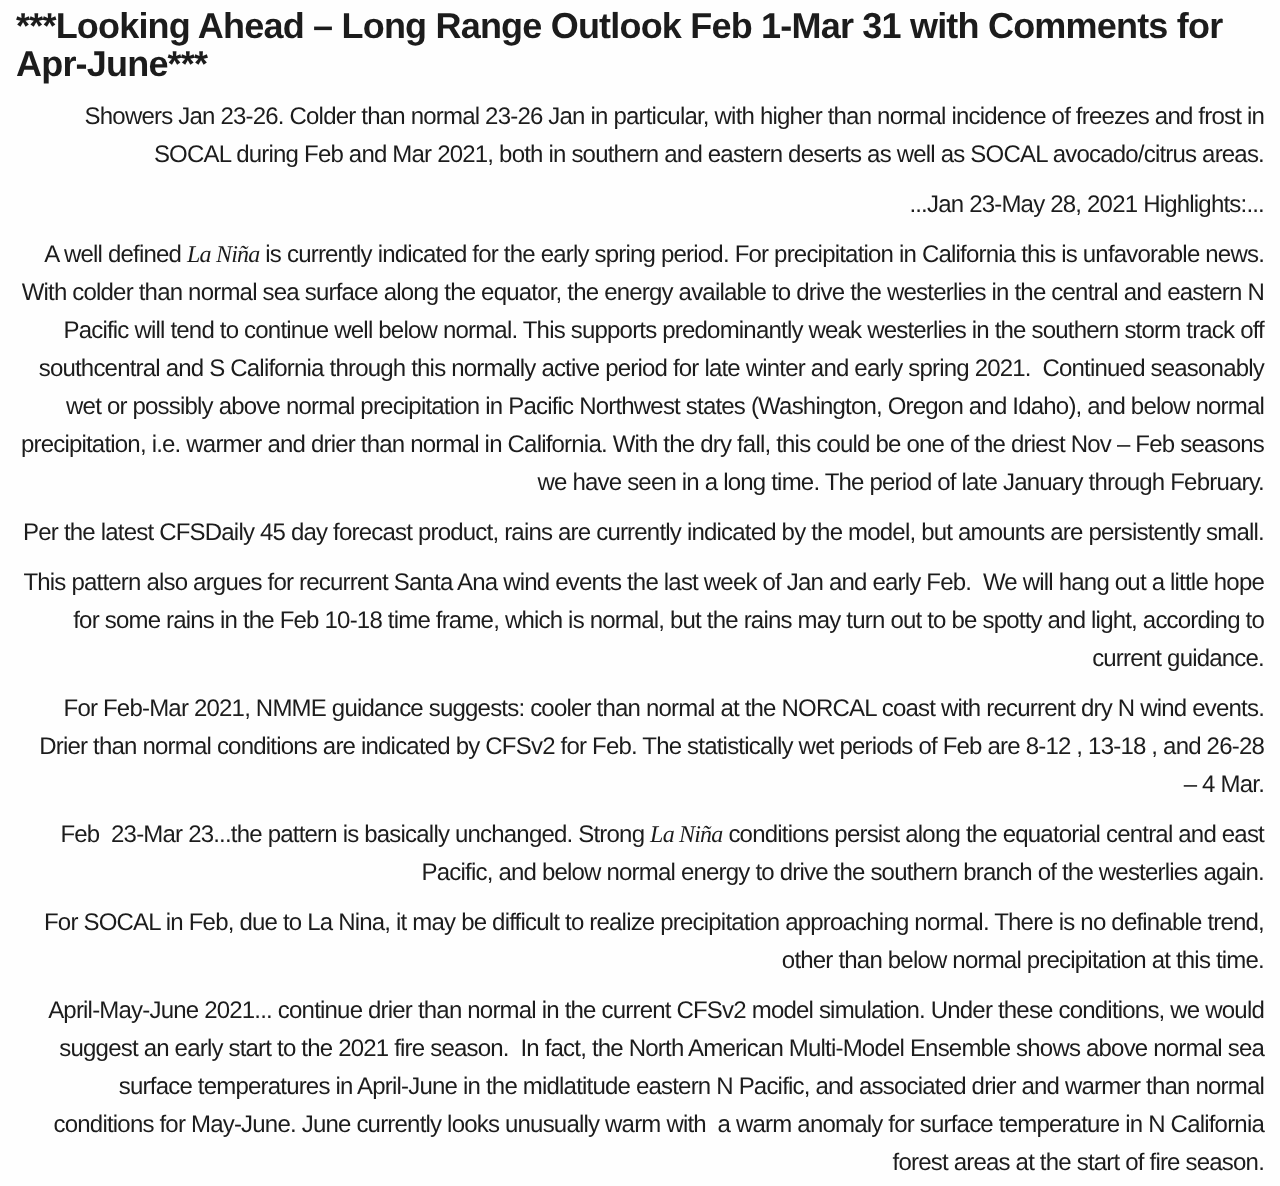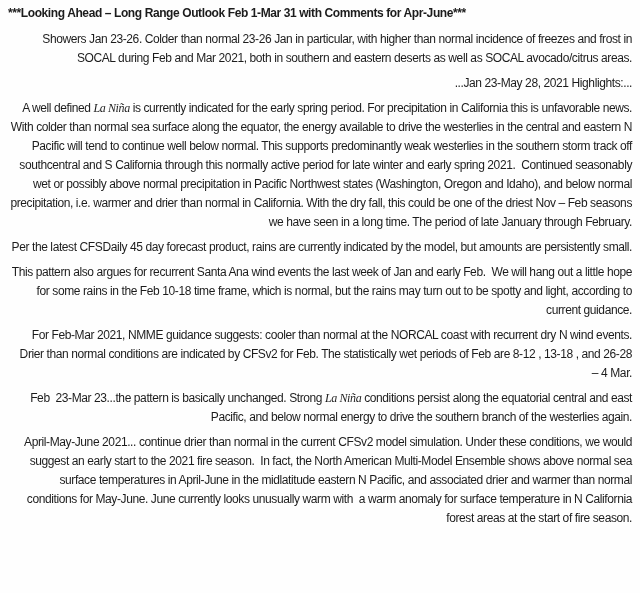--- a/index.html
+++ b/index.html
@@ -14,21 +14,21 @@
     color: #1c1c1c;
     font-family: "Liberation Sans", "DejaVu Sans", sans-serif;
   }
   .page {
     padding: 4px 8px 0 8px;
     font-size: 12px;
     line-height: 19px;
     letter-spacing: -0.4px;
   }
   .doc-title {
-    font-size: 12px;
+    font-size: 18px;
     font-weight: 700;
     margin: 0 0 7px 0;
     white-space: pre-wrap;
   }
   .para {
     margin: 0 0 6px 0;
     white-space: pre-wrap;
     text-align: right;
   }
   .para em {
@@ -42,15 +42,16 @@
 <div class="page">
   <h1 class="doc-title">***Looking Ahead – Long Range Outlook Feb 1-Mar 31 with Comments for Apr-June***</h1>
   <div>
       <p class="para"><span>Showers Jan 23-26. Colder than normal 23-26 Jan in particular, with higher than normal incidence of freezes and frost in SOCAL during Feb and Mar 2021, both in southern and eastern deserts as well as SOCAL avocado/citrus areas.</span></p>
       <p class="para"><span>...Jan 23-May 28, 2021 Highlights:...</span></p>
       <p class="para"><span>A well defined </span><em>La Niña</em><span> is currently indicated for the early spring period. For precipitation in California this is unfavorable news.  With colder than normal sea surface along the equator, the energy available to drive the westerlies in the central and eastern N Pacific will tend to continue well below normal. This supports predominantly weak westerlies in the southern storm track off southcentral and S California through this normally active period for late winter and early spring 2021.  Continued seasonably wet or possibly above normal precipitation in Pacific Northwest states (Washington, Oregon and Idaho), and below normal precipitation, i.e. warmer and drier than normal in California. With the dry fall, this could be one of the driest Nov – Feb seasons we have seen in a long time. The period of late January through February.</span></p>
       <p class="para"><span>Per the latest CFSDaily 45 day forecast product, rains are currently indicated by the model, but amounts are persistently small.</span></p>
       <p class="para"><span>This pattern also argues for recurrent Santa Ana wind events the last week of Jan and early Feb.  We will hang out a little hope for some rains in the Feb 10-18 time frame, which is normal, but the rains may turn out to be spotty and light, according to current guidance.</span></p>
       <p class="para"><span>For Feb-Mar 2021, NMME guidance suggests: cooler than normal at the NORCAL coast with recurrent dry N wind events. Drier than normal conditions are indicated by CFSv2 for Feb. The statistically wet periods of Feb are 8-12 , 13-18 , and 26-28  – 4 Mar.</span></p>
       <p class="para"><span>Feb  23-Mar 23...the pattern is basically unchanged. Strong </span><em>La Niña</em><span> conditions persist along the equatorial central and east Pacific, and below normal energy to drive the southern branch of the westerlies again.</span></p>
+      <p class="para"><span>For SOCAL in Feb, due to La Nina, it may be difficult to realize precipitation approaching normal. There is no definable trend, other than below normal precipitation at this time.</span></p>
       <p class="para"><span>April-May-June 2021... continue drier than normal in the current CFSv2 model simulation. Under these conditions, we would suggest an early start to the 2021 fire season.  In fact, the North American Multi-Model Ensemble shows above normal sea surface temperatures in April-June in the midlatitude eastern N Pacific, and associated drier and warmer than normal conditions for May-June. June currently looks unusually warm with  a warm anomaly for surface temperature in N California forest areas at the start of fire season.</span></p>
     </div>
 </div>
 
 </body></html>

